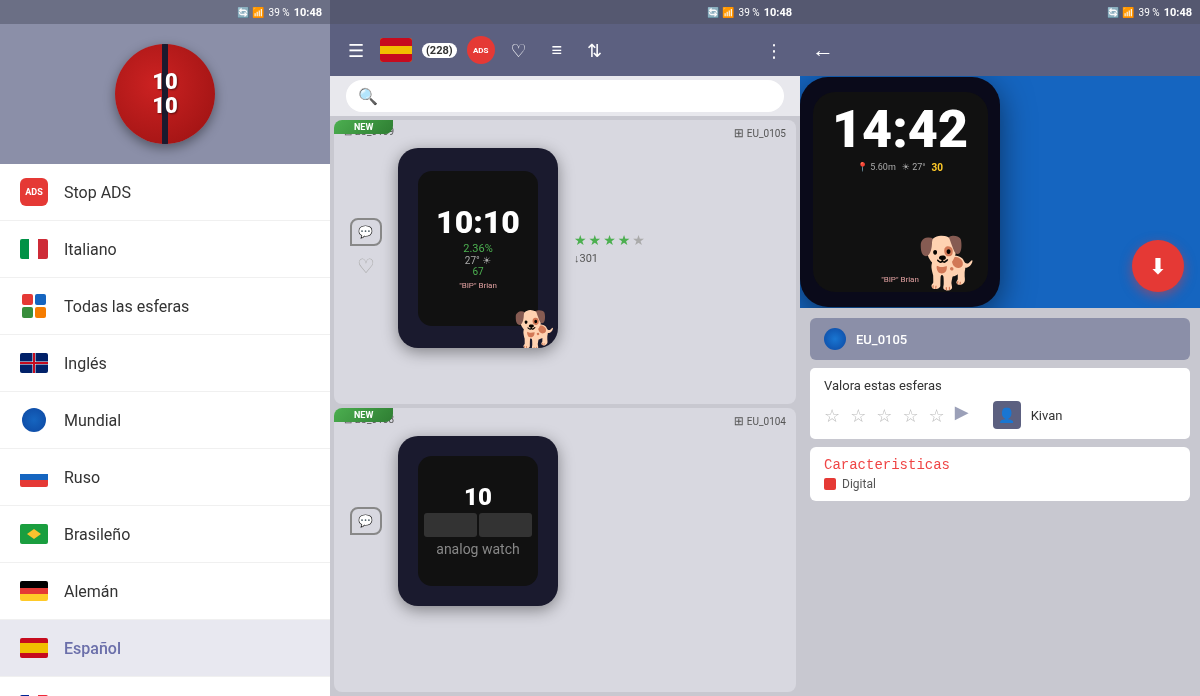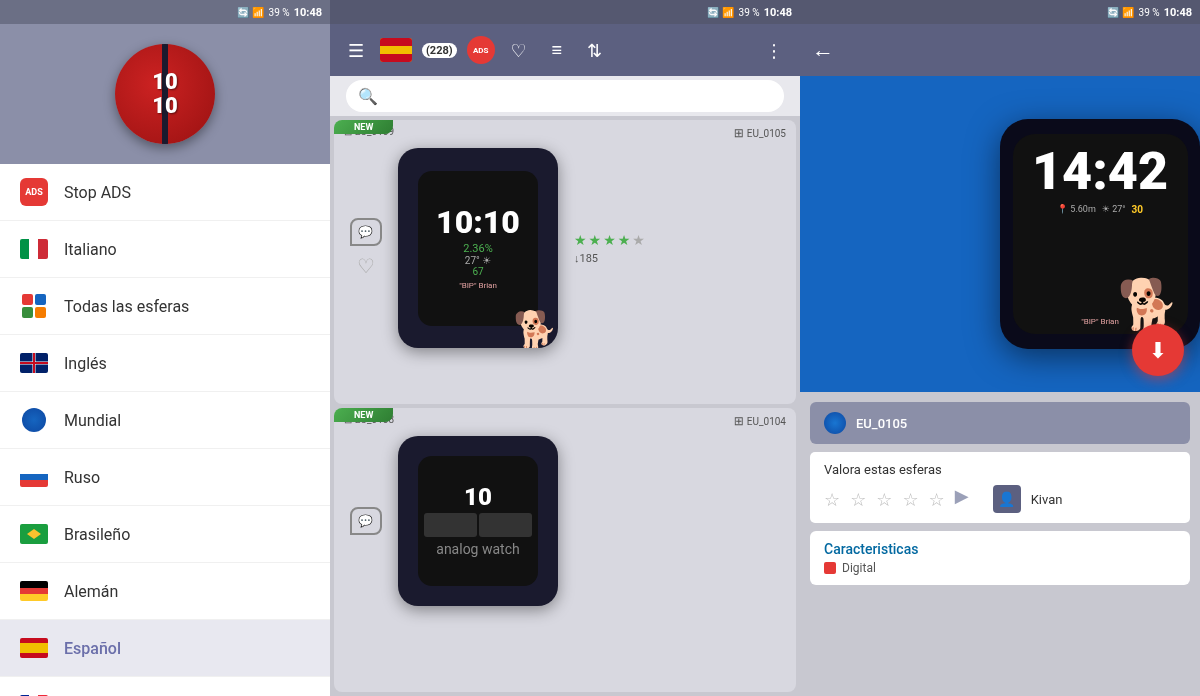--- a/index.html
+++ b/index.html
@@ -411,25 +411,25 @@
       padding: 0 12px;
     }
 
     .back-arrow {
       color: white;
       font-size: 22px;
       cursor: pointer;
     }
 
     .watch-preview-area {
-      height: 316px;
+      height: 232px;
       background: #1565c0;
       display: flex;
       align-items: center;
-      justify-content: flex-end;
+      justify-content: flex-start;
       position: relative;
       overflow: hidden;
     }
 
     .big-watch {
       width: 200px;
       height: 230px;
       background: #0a0a1a;
       border-radius: 28px;
       display: flex;
@@ -567,21 +567,22 @@
 
     .caracteristicas-section {
       background: white;
       border-radius: 6px;
       padding: 10px 14px;
     }
 
     .carac-title {
       font-size: 14px;
       font-weight: 500;
-      color: #0369a1;
+      color: #ef4444;
+      font-family: Liberation Mono, monospace;
     }
 
     .digital-label {
       font-size: 12px;
       color: #555;
       margin-top: 4px;
       display: flex;
       align-items: center;
       gap: 6px;
     }
@@ -764,21 +765,21 @@
           <div style="position:absolute;right:0;bottom:0;font-size:36px;line-height:1;">🐕</div>
         </div>
         <div class="card-right">
           <div class="star-rating">
             <span>★</span>
               <span>★</span>
               <span>★</span>
               <span>★</span>
               <span class="star-empty">★</span>
           </div>
-          <div class="download-count">↓185</div>
+          <div class="download-count">↓301</div>
         </div>
       </div>
     </div>
 
     <div class="watch-card" style="flex:1;">
       <div class="watch-card-top">
         <span style="font-size:10px;color:#555;">⊞ EU_0108</span>
         <span class="eu-label">EU_0104</span>
       </div>
       <div class="new-badge">NEW</div>

